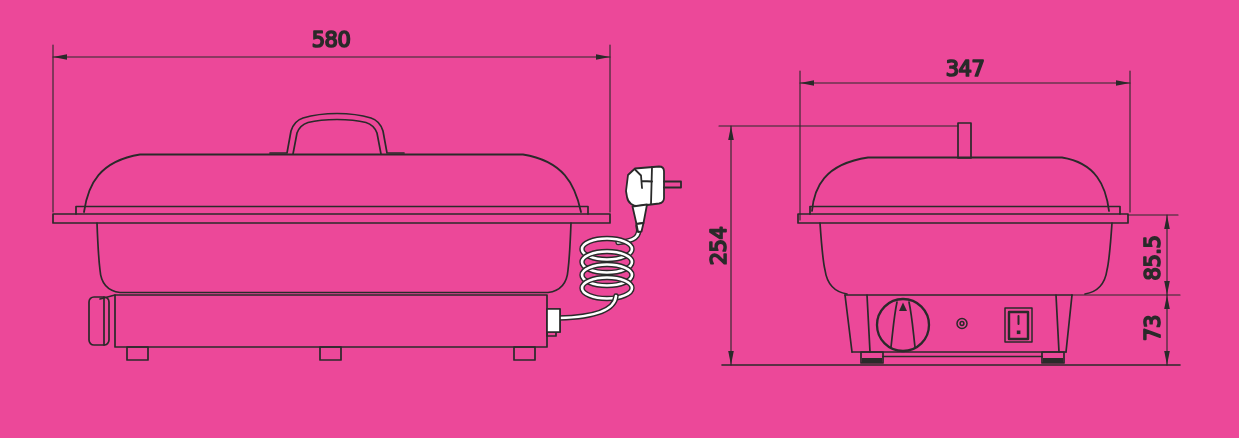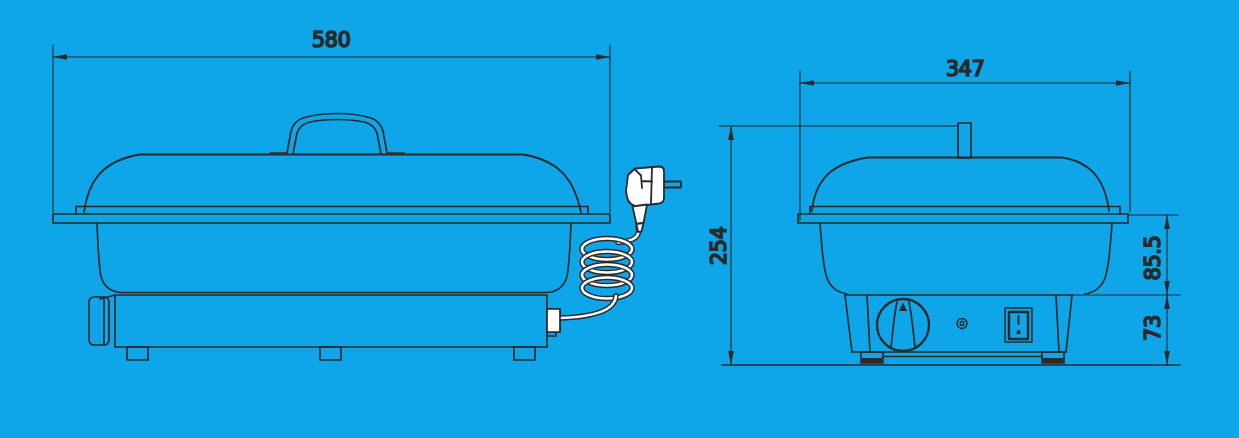--- a/index.html
+++ b/index.html
@@ -1,19 +1,19 @@
 <!DOCTYPE html>
 <html><head>
 <meta charset="utf-8">
 <style>
   html,body{margin:0;padding:0;background:#ffffff;}
   .canvas{
     position:relative;
     width:1239px;height:438px;
-    background:#0ea5e9;
+    background:#ec4899;
     font-family:"DejaVu Sans", sans-serif;
     overflow:hidden;
   }
   svg{display:block;}
   text.dim{
     font-family:"DejaVu Sans", sans-serif;
     font-size:21px;
     fill:#2a2a2a;
     letter-spacing:-0.5px;
   }

